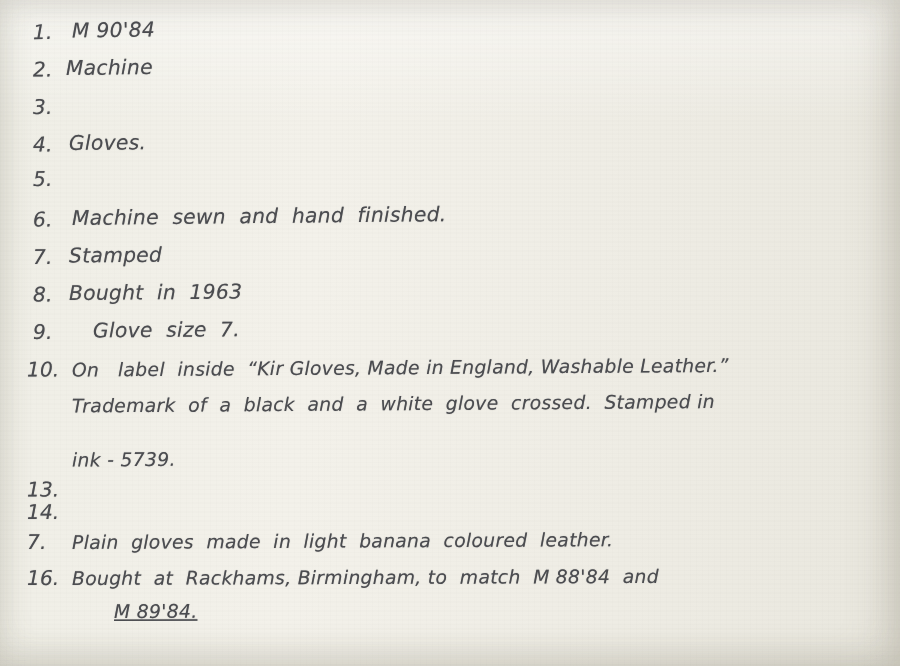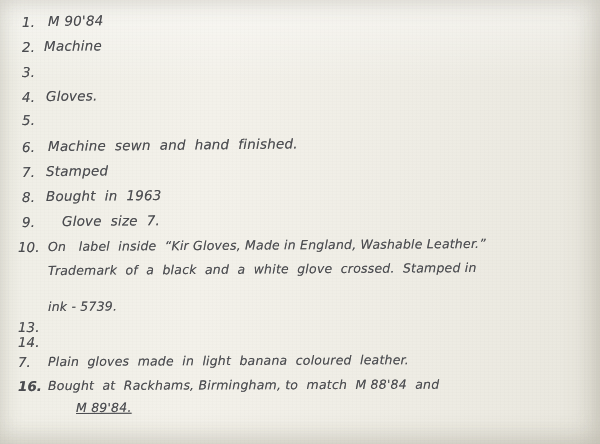--- a/index.html
+++ b/index.html
@@ -125,19 +125,19 @@
 
     <span class="num hand" style="left:18px; top:308px; transform: rotate(-0.3deg); margin-top: 11px;">13.</span>
     <span class="ln hand" style="left:48px; top:307px; transform: rotate(-0.3deg);"></span>
 
     <span class="num hand" style="left:18px; top:334px; transform: rotate(-0.3deg);">14.</span>
     <span class="ln hand" style="left:48px; top:329px; transform: rotate(-0.3deg);"></span>
 
     <span class="num hand" style="left:18px; top:354px; transform: rotate(-0.3deg);">7.</span>
     <span class="ln hand sm" style="left:48px; top:354px; transform: rotate(-0.3deg);">Plain  gloves  made  in  light  banana  coloured  leather.</span>
 
-    <span class="num hand" style="left:18px; top:378px; transform: rotate(-0.2deg); font-weight: bold;">16.</span>
+    <span class="num hand" style="left:18px; top:378px; transform: rotate(-0.2deg);">16.</span>
     <span class="ln hand sm" style="left:48px; top:378px; transform: rotate(-0.2deg);">Bought  at  Rackhams, Birmingham, to  match  M 88'84  and</span>
 
     <span class="ln hand sm" style="left:76px; top:400px; transform: rotate(-0.2deg); text-decoration: underline;">M 89'84.</span>
 
   </div>
 </div>
 
 </body></html>

